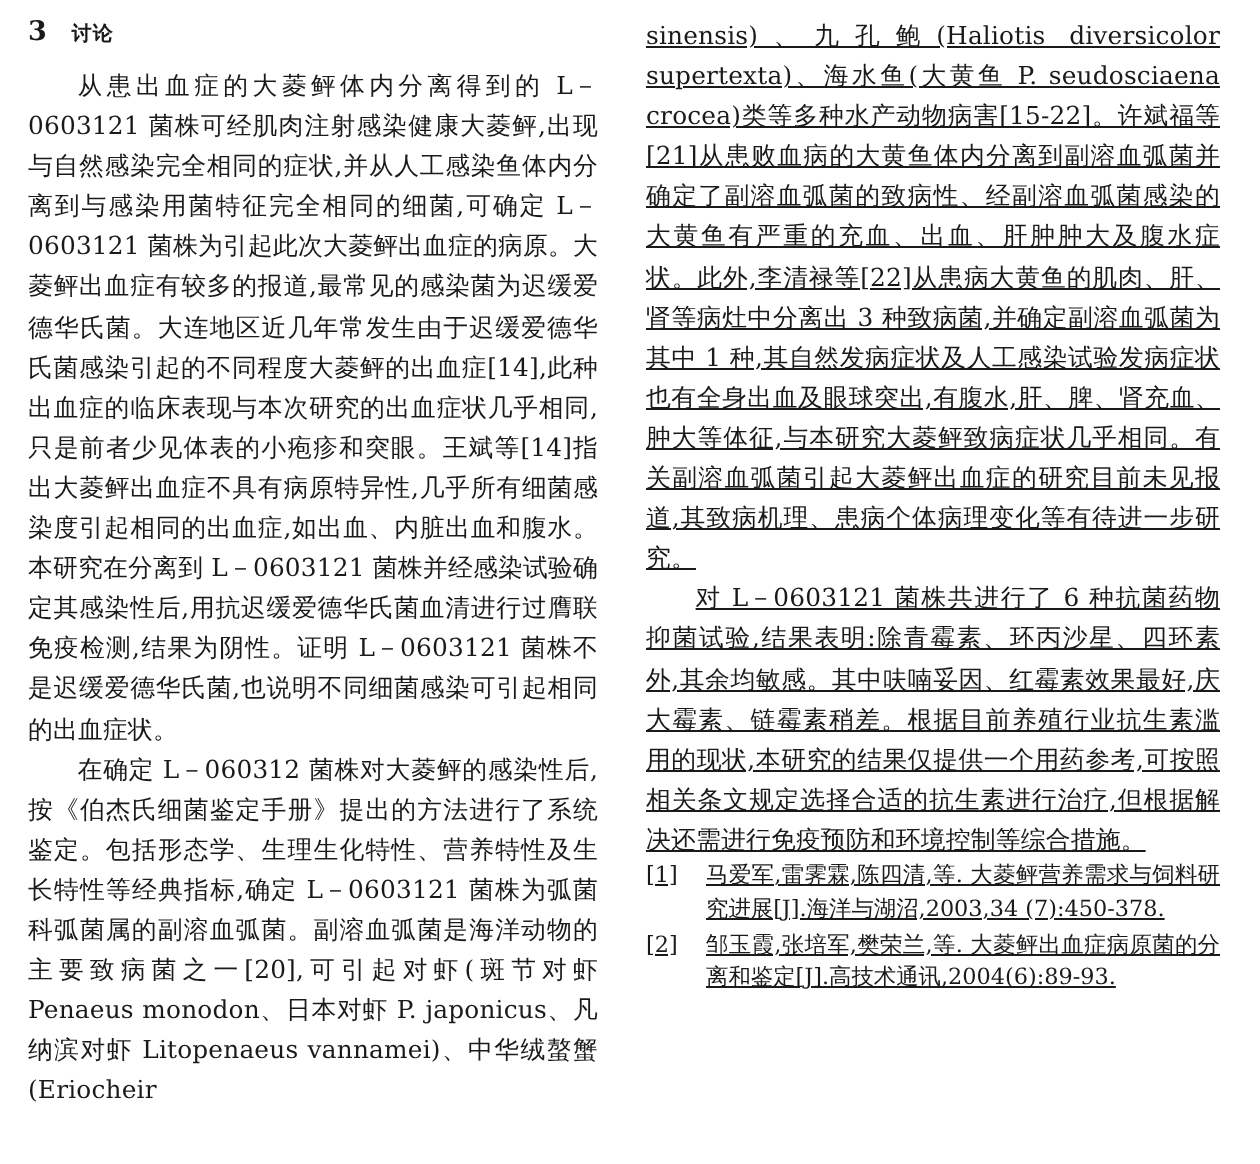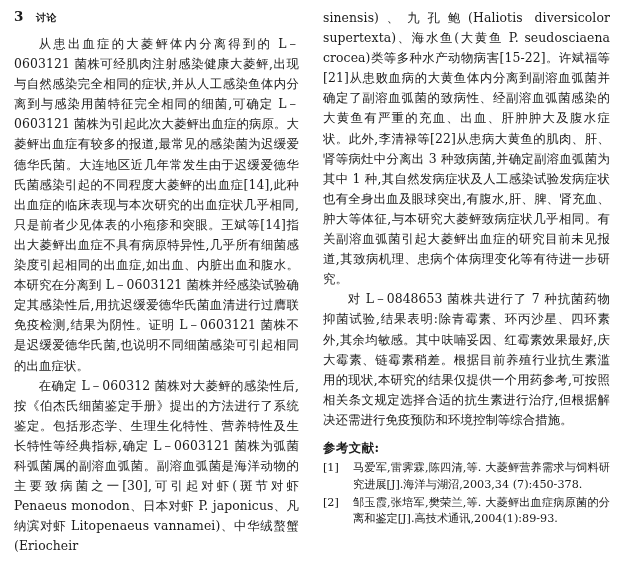--- a/index.html
+++ b/index.html
@@ -22,21 +22,21 @@
     box-sizing: border-box;
     padding: 8px 14px 6px 14px;
     display: flex;
     gap: 22px;
   }
   .col {
     width: 287px;
     box-sizing: border-box;
   }
   .col-left { padding-right: 2px; }
-  .col-right { padding-left: 0px; }
+  .col-right { padding-left: 0px; text-decoration: underline; }
 
   .section-head {
     display: flex;
     align-items: baseline;
     gap: 12px;
     font-size: 14px;
     font-weight: bold;
     margin: 0 0 9px 0;
     letter-spacing: 0.5px;
   }
@@ -85,36 +85,35 @@
 <div class="page">
 
   <div class="col col-left">
 
     <div class="section-head">
       <span class="section-num">3</span>
       <span class="section-title">讨论</span>
     </div>
 
     <p class="body">从患出血症的大菱鲆体内分离得到的 L－0603121 菌株可经肌肉注射感染健康大菱鲆,出现与自然感染完全相同的症状,并从人工感染鱼体内分离到与感染用菌特征完全相同的细菌,可确定 L－0603121 菌株为引起此次大菱鲆出血症的病原。大菱鲆出血症有较多的报道,最常见的感染菌为迟缓爱德华氏菌。大连地区近几年常发生由于迟缓爱德华氏菌感染引起的不同程度大菱鲆的出血症[14],此种出血症的临床表现与本次研究的出血症状几乎相同,只是前者少见体表的小疱疹和突眼。王斌等[14]指出大菱鲆出血症不具有病原特异性,几乎所有细菌感染度引起相同的出血症,如出血、内脏出血和腹水。本研究在分离到 L－0603121 菌株并经感染试验确定其感染性后,用抗迟缓爱德华氏菌血清进行过膺联免疫检测,结果为阴性。证明 L－0603121 菌株不是迟缓爱德华氏菌,也说明不同细菌感染可引起相同的出血症状。</p>
-    <p class="body cont">在确定 L－060312 菌株对大菱鲆的感染性后,按《伯杰氏细菌鉴定手册》提出的方法进行了系统鉴定。包括形态学、生理生化特性、营养特性及生长特性等经典指标,确定 L－0603121 菌株为弧菌科弧菌属的副溶血弧菌。副溶血弧菌是海洋动物的主要致病菌之一[30],可引起对虾(斑节对虾 Penaeus monodon、日本对虾 P. japonicus、凡纳滨对虾 Litopenaeus vannamei)、中华绒螯蟹(Eriocheir</p>
+    <p class="body cont">在确定 L－060312 菌株对大菱鲆的感染性后,按《伯杰氏细菌鉴定手册》提出的方法进行了系统鉴定。包括形态学、生理生化特性、营养特性及生长特性等经典指标,确定 L－0603121 菌株为弧菌科弧菌属的副溶血弧菌。副溶血弧菌是海洋动物的主要致病菌之一[20],可引起对虾(斑节对虾 Penaeus monodon、日本对虾 P. japonicus、凡纳滨对虾 Litopenaeus vannamei)、中华绒螯蟹(Eriocheir</p>
 
   </div>
 
   <div class="col col-right">
 
     <p class="body noindent">sinensis)、九孔鲍(Haliotis diversicolor supertexta)、海水鱼(大黄鱼 P. seudosciaena crocea)类等多种水产动物病害[15-22]。许斌福等[21]从患败血病的大黄鱼体内分离到副溶血弧菌并确定了副溶血弧菌的致病性、经副溶血弧菌感染的大黄鱼有严重的充血、出血、肝肿肿大及腹水症状。此外,李清禄等[22]从患病大黄鱼的肌肉、肝、肾等病灶中分离出 3 种致病菌,并确定副溶血弧菌为其中 1 种,其自然发病症状及人工感染试验发病症状也有全身出血及眼球突出,有腹水,肝、脾、肾充血、肿大等体征,与本研究大菱鲆致病症状几乎相同。有关副溶血弧菌引起大菱鲆出血症的研究目前未见报道,其致病机理、患病个体病理变化等有待进一步研究。</p>
-    <p class="body cont">对 L－0848653 菌株共进行了 7 种抗菌药物抑菌试验,结果表明:除青霉素、环丙沙星、四环素外,其余均敏感。其中呋喃妥因、红霉素效果最好,庆大霉素、链霉素稍差。根据目前养殖行业抗生素滥用的现状,本研究的结果仅提供一个用药参考,可按照相关条文规定选择合适的抗生素进行治疗,但根据解决还需进行免疫预防和环境控制等综合措施。</p>
+    <p class="body cont">对 L－0603121 菌株共进行了 6 种抗菌药物抑菌试验,结果表明:除青霉素、环丙沙星、四环素外,其余均敏感。其中呋喃妥因、红霉素效果最好,庆大霉素、链霉素稍差。根据目前养殖行业抗生素滥用的现状,本研究的结果仅提供一个用药参考,可按照相关条文规定选择合适的抗生素进行治疗,但根据解决还需进行免疫预防和环境控制等综合措施。</p>
 
-    <div class="refs-title">参考文献:</div>
 
     <div class="ref-item">
       <span class="ref-num">[1]</span>
       <span class="ref-text">马爱军,雷霁霖,陈四清,等. 大菱鲆营养需求与饲料研究进展[J].海洋与湖沼,2003,34 (7):450-378.</span>
     </div>
 
     <div class="ref-item">
       <span class="ref-num">[2]</span>
-      <span class="ref-text">邹玉霞,张培军,樊荣兰,等. 大菱鲆出血症病原菌的分离和鉴定[J].高技术通讯,2004(1):89-93.</span>
+      <span class="ref-text">邹玉霞,张培军,樊荣兰,等. 大菱鲆出血症病原菌的分离和鉴定[J].高技术通讯,2004(6):89-93.</span>
     </div>
 
   </div>
 
 </div>
 
 </body></html>

